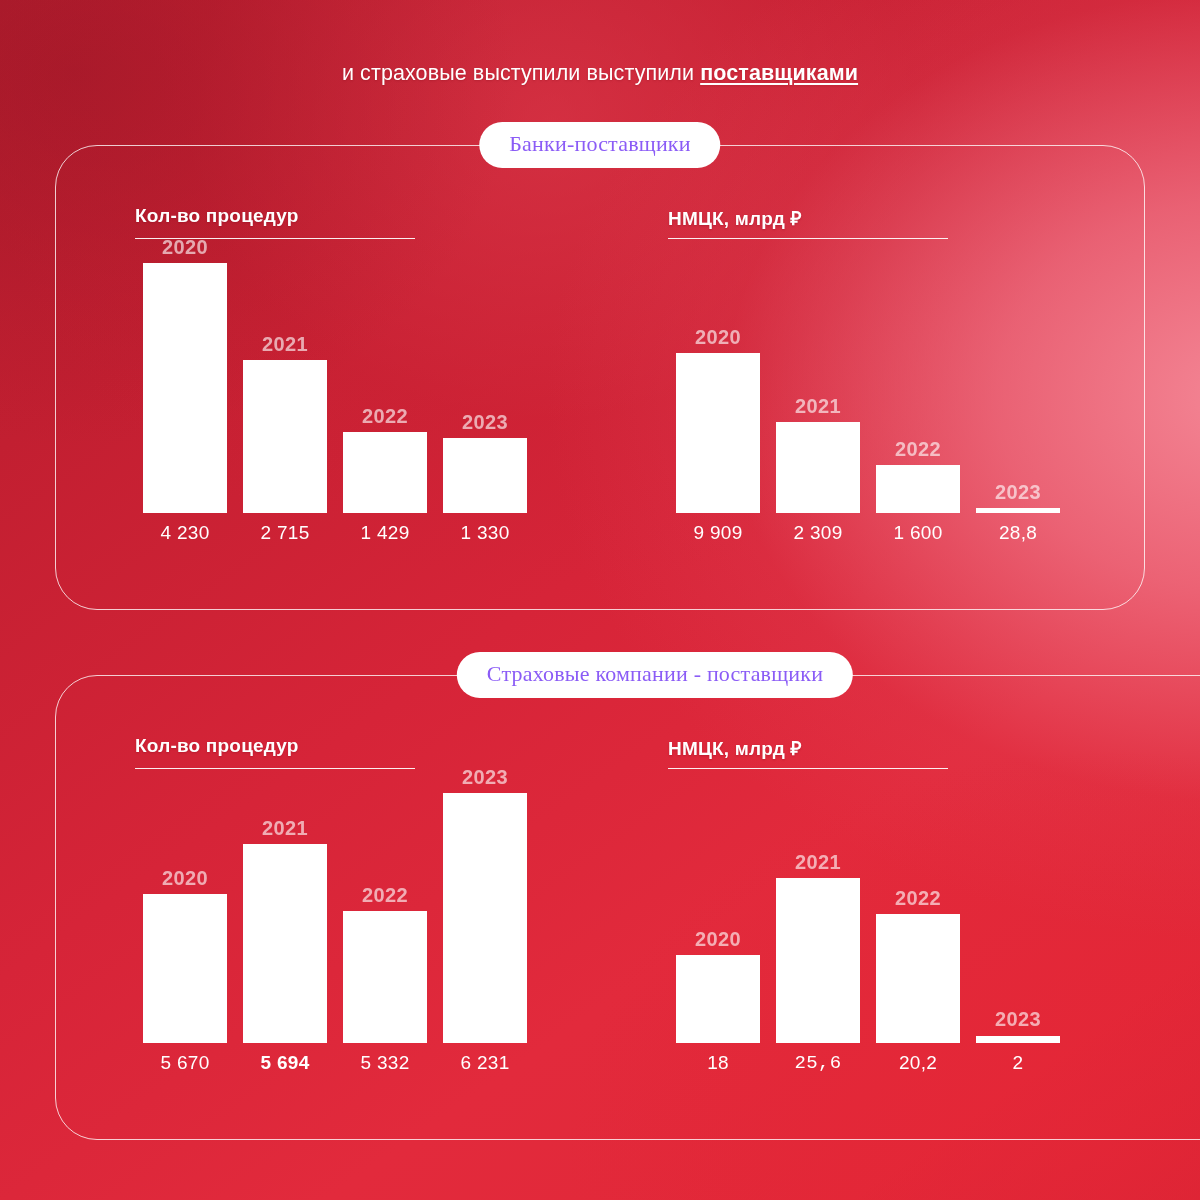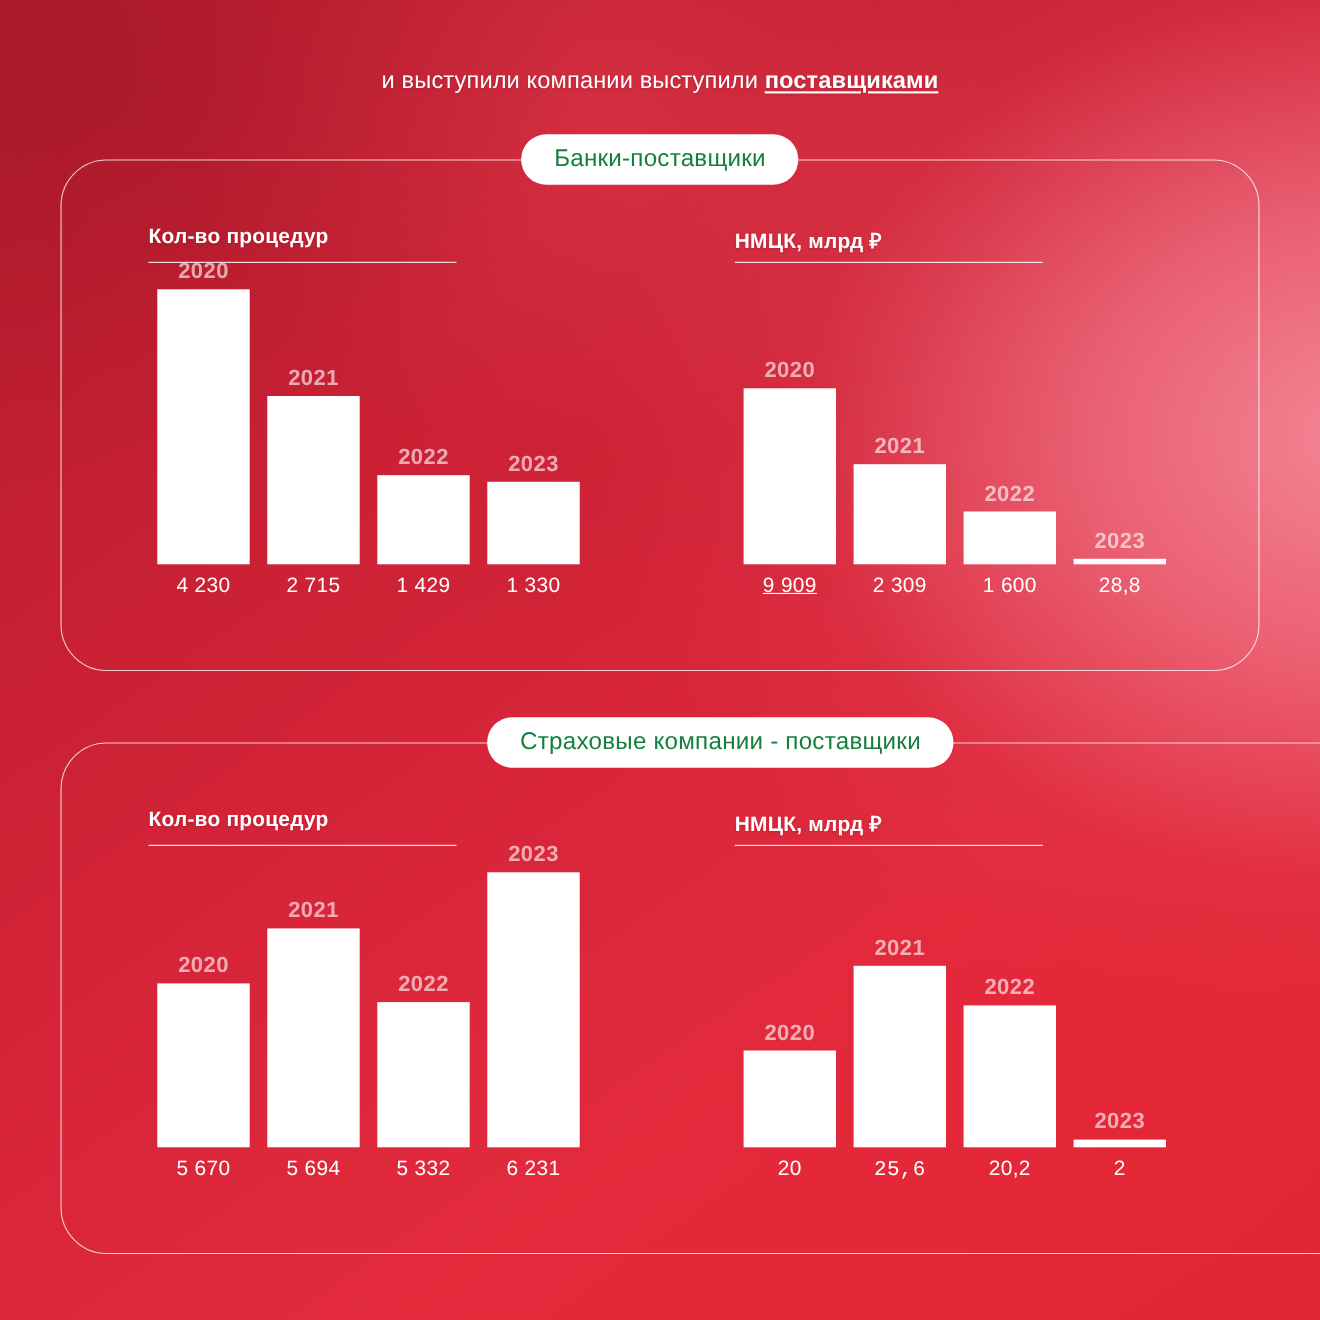--- a/index.html
+++ b/index.html
@@ -40,26 +40,27 @@
 
   
   .section { position:absolute; }
   .card {
     position:absolute; inset:0;
     border:1.4px solid rgba(255,255,255,0.78);
     border-radius:42px;
   }
   .badge {
     position:absolute; top:0; left:50%; transform:translate(-50%,-50%);
-    background:#ffffff; color:#15803d;
+    background:#ffffff; color:#8b5cf6;
     border-radius:999px;
     font-size:22px; font-weight:400; letter-spacing:0.2px;
     padding:9px 30px 11px;
     white-space:nowrap;
     z-index:3;
+    font-family:Liberation Serif, serif;
   }
 
   
   .chart { position:absolute; }
   .chart-head {
     position:absolute; top:0; left:0;
     color:#ffffff; font-size:19px; font-weight:700; letter-spacing:0.2px;
     text-shadow:0 1px 2px rgba(120,10,25,0.3);
     text-align:center;
   }
@@ -90,21 +91,21 @@
 </head>
 <body>
 
 <div class="bg"></div>
 <div class="bg2"></div>
 
 <div class="wrap">
 
   <div class="title">
     <br>
-    <span>и выступили компании выступили </span><span class="strong">поставщиками</span>
+    <span>и страховые выступили выступили </span><span class="strong">поставщиками</span>
   </div>
 
   <div class="section" style="left:55px; top:145px; width:1090px; height:465px;">
     <div class="card"></div>
     <div class="badge">Банки-поставщики</div>
 
     <div class="chart" style="left:80px; top:60px; width:400px; height:350px;">
       <div class="chart-head">Кол-во процедур</div>
       <div class="chart-rule" style="top:33px; width:280px;"></div>
       <div class="plot" style="top:58px; width:400px; height:250px;">
@@ -137,21 +138,21 @@
     </div>
 
     <div class="chart" style="left:613px; top:60px; width:400px; height:350px;">
       <div class="chart-head">НМЦК, млрд ₽</div>
       <div class="chart-rule" style="top:33px; width:280px;"></div>
       <div class="plot" style="top:58px; width:400px; height:250px;">
 
         <div class="bar-col" style="left:8px; width:84px; height:250px;">
           <div class="year" style="bottom:164px;">2020</div>
           <div class="bar" style="height:160px;"></div>
-          <div class="val" style="bottom:-31px;text-decoration:underline;">9 909</div>
+          <div class="val" style="bottom:-31px;">9 909</div>
         </div>
 
         <div class="bar-col" style="left:108px; width:84px; height:250px;">
           <div class="year" style="bottom:95px;">2021</div>
           <div class="bar" style="height:91px;"></div>
           <div class="val" style="bottom:-31px;">2 309</div>
         </div>
 
         <div class="bar-col" style="left:208px; width:84px; height:250px;">
           <div class="year" style="bottom:52px;">2022</div>
@@ -180,21 +181,21 @@
 
         <div class="bar-col" style="left:8px; width:84px; height:250px;">
           <div class="year" style="bottom:153px;">2020</div>
           <div class="bar" style="height:149px;"></div>
           <div class="val" style="bottom:-31px;">5 670</div>
         </div>
 
         <div class="bar-col" style="left:108px; width:84px; height:250px;">
           <div class="year" style="bottom:203px;">2021</div>
           <div class="bar" style="height:199px;"></div>
-          <div class="val" style="bottom:-31px;">5 694</div>
+          <div class="val" style="bottom:-31px;font-weight:bold;">5 694</div>
         </div>
 
         <div class="bar-col" style="left:208px; width:84px; height:250px;">
           <div class="year" style="bottom:136px;">2022</div>
           <div class="bar" style="height:132px;"></div>
           <div class="val" style="bottom:-31px;">5 332</div>
         </div>
 
         <div class="bar-col" style="left:308px; width:84px; height:250px;">
           <div class="year" style="bottom:254px;">2023</div>
@@ -206,21 +207,21 @@
     </div>
 
     <div class="chart" style="left:613px; top:60px; width:400px; height:350px;">
       <div class="chart-head">НМЦК, млрд ₽</div>
       <div class="chart-rule" style="top:33px; width:280px;"></div>
       <div class="plot" style="top:58px; width:400px; height:250px;">
 
         <div class="bar-col" style="left:8px; width:84px; height:250px;">
           <div class="year" style="bottom:92px;">2020</div>
           <div class="bar" style="height:88px;"></div>
-          <div class="val" style="bottom:-31px;">20</div>
+          <div class="val" style="bottom:-31px;">18</div>
         </div>
 
         <div class="bar-col" style="left:108px; width:84px; height:250px;">
           <div class="year" style="bottom:169px;">2021</div>
           <div class="bar" style="height:165px;"></div>
           <div class="val" style="bottom:-31px;font-family:Liberation Mono, monospace;">25,6</div>
         </div>
 
         <div class="bar-col" style="left:208px; width:84px; height:250px;">
           <div class="year" style="bottom:133px;">2022</div>

